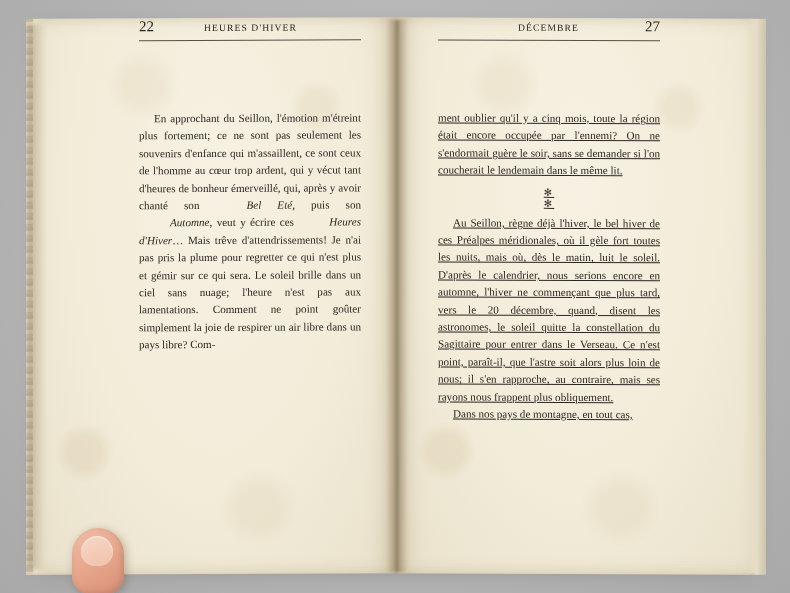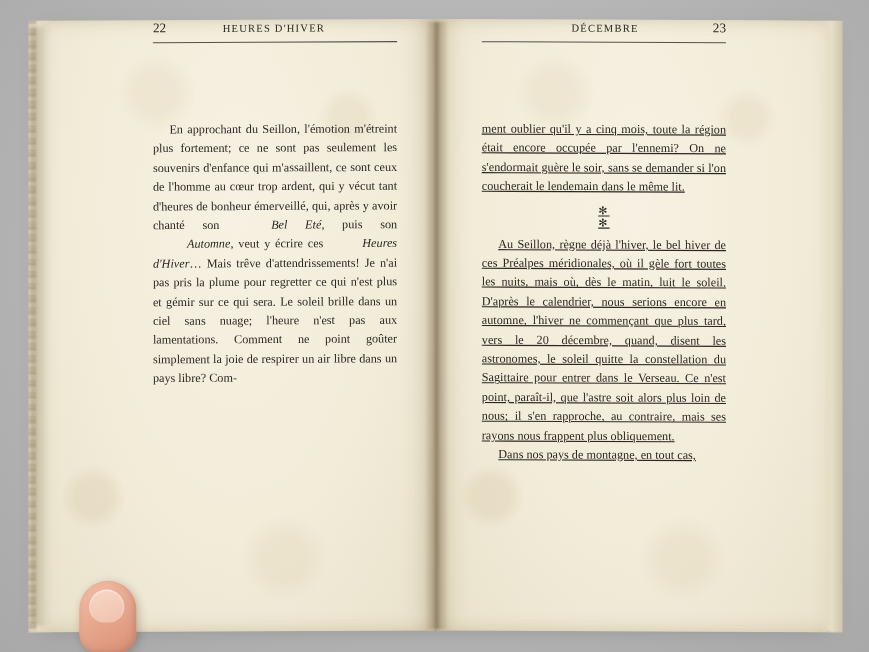--- a/index.html
+++ b/index.html
@@ -151,21 +151,21 @@
     display: flex;
     align-items: baseline;
     justify-content: space-between;
     font-size: 11px;
   }
   .runhead .title {
     font-size: 9.6px;
     letter-spacing: 1.1px;
     text-transform: uppercase;
   }
-  .runhead .folio { font-size: 12px; }
+  .runhead .folio { font-size: 15px; }
   .runhead .rule {
     margin-top: 5px;
     height: 1px;
     background: #3a352d;
     opacity: 0.85;
   }
   .runhead.right-head .row { justify-content: space-between; }
 
   p.para {
     margin: 0;
@@ -246,21 +246,21 @@
     </div>
 
     <div class="page right">
       <div class="edge-right"></div>
       <div class="foxing"></div>
 
       <div class="runhead right-head">
         <div class="row">
           <span style="width:14px"></span>
           <span class="title">DÉCEMBRE</span>
-          <span class="folio">23</span>
+          <span class="folio">27</span>
         </div>
         <div class="rule"></div>
       </div>
 
       <div class="textcol">
         <p class="para">ment oublier qu'il y a cinq mois, toute la région était encore occupée par l'ennemi? On ne s'endormait guère le soir, sans se demander si l'on coucherait le lendemain dans le même lit.</p>
         <div class="stars"><span class="s1">✻</span><span class="s2">✻</span></div>
         <p class="para indent">Au Seillon, règne déjà l'hiver, le bel hiver de ces Préalpes méridionales, où il gèle fort toutes les nuits, mais où, dès le matin, luit le soleil. D'après le calendrier, nous serions encore en automne, l'hiver ne commençant que plus tard, vers le 20 décembre, quand, disent les astronomes, le soleil quitte la constellation du Sagittaire pour entrer dans le Verseau. Ce n'est point, paraît-il, que l'astre soit alors plus loin de nous; il s'en rapproche, au contraire, mais ses rayons nous frappent plus obliquement.</p>
         <p class="para indent">Dans nos pays de montagne, en tout cas,</p>
       </div>

